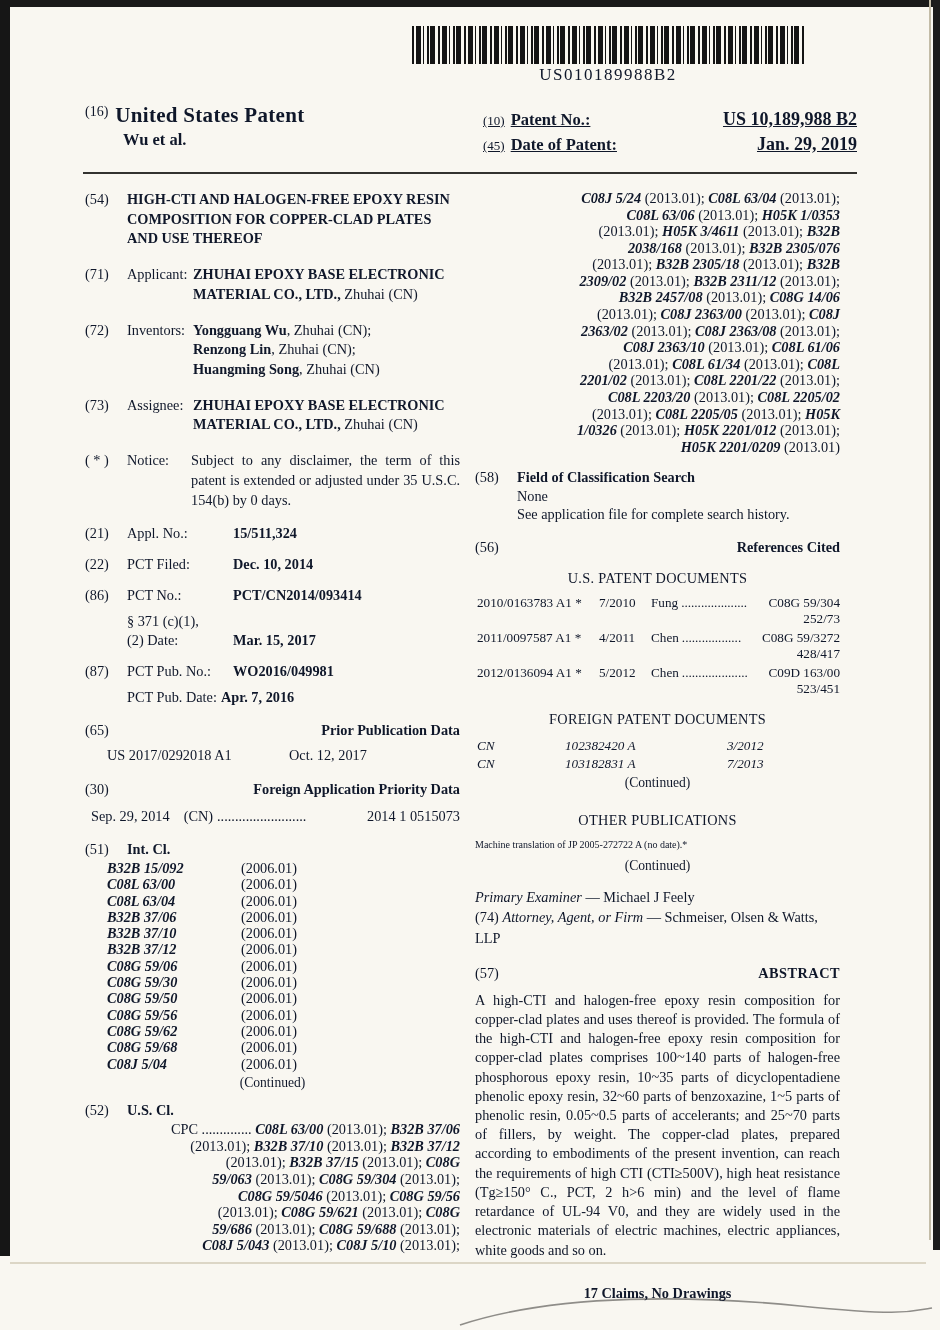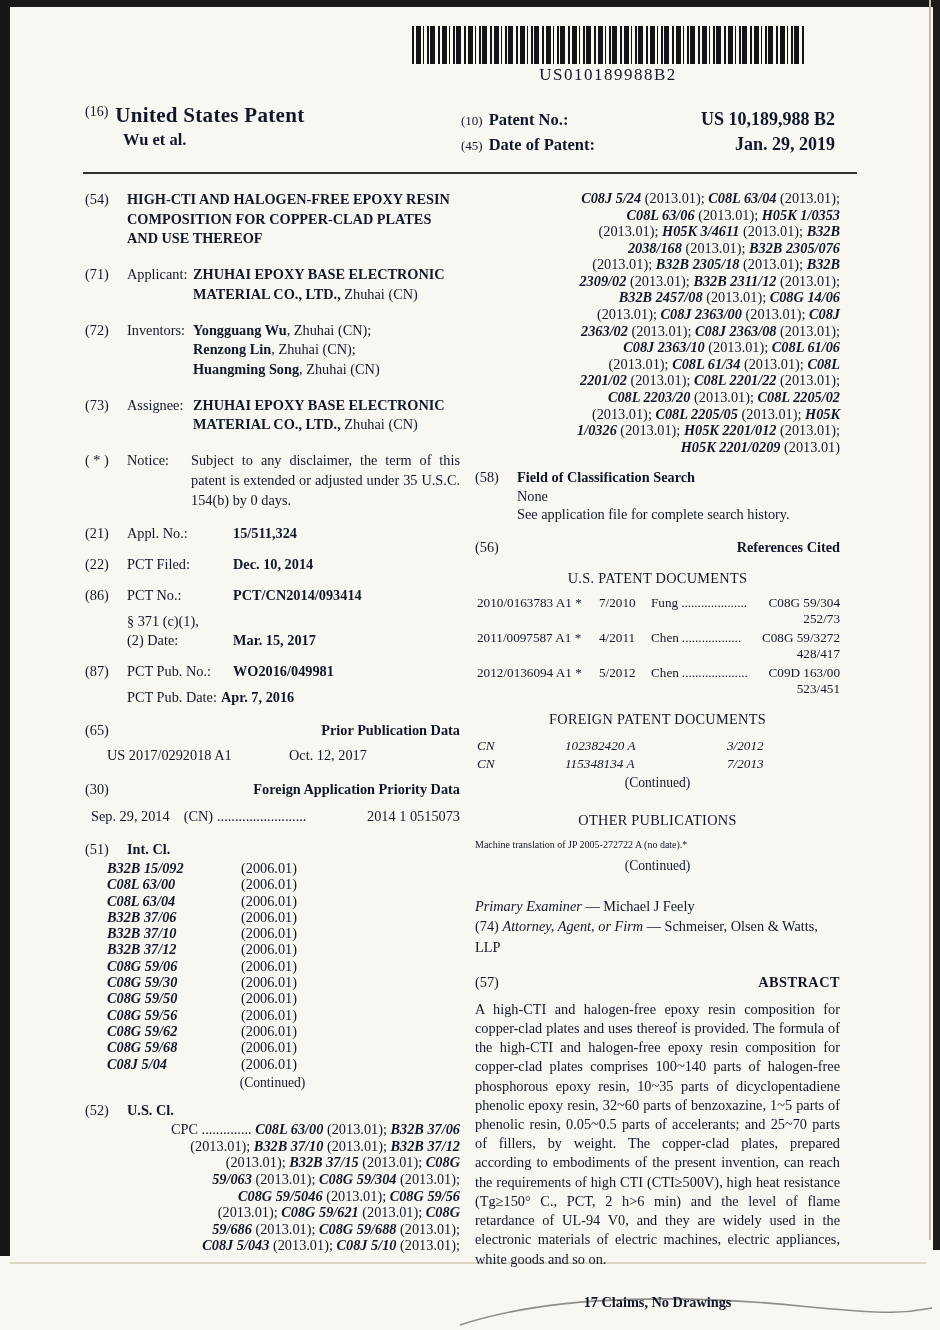--- a/index.html
+++ b/index.html
@@ -21,21 +21,21 @@
       #141414 11px 12px, transparent 12px 15px,
       #141414 15px 17px, transparent 17px 18px,
       #141414 18px 23px, transparent 23px 26px);}
   .barcode-text{font-size:17px;letter-spacing:1.5px;margin-top:1px;}
   
   .header{position:absolute;left:85px;top:103px;width:772px;}
   .hleft{position:absolute;left:0;top:0;}
   .hcode{font-size:14px;vertical-align:6px;margin-right:7px;}
   .htitle{font-size:21px;font-weight:bold;letter-spacing:.3px;}
   .hauthors{font-size:16.5px;font-weight:bold;margin:2px 0 0 38px;}
-  .hright{position:absolute;left:376px;top:6px;width:374px;}
+  .hright{position:absolute;left:398px;top:6px;width:374px;text-decoration:underline;}
   .hrow{display:flex;align-items:baseline;margin-bottom:4px;}
   .hrow .hcode2{font-size:13px;margin-right:6px;}
   .hrow .hlabel{font-size:16.5px;font-weight:bold;}
   .hrow .hval{font-size:18px;font-weight:bold;margin-left:auto;}
   .header-rule{position:absolute;left:83px;top:172px;width:774px;height:2px;background:#33322f;}
   
   .cols{position:absolute;left:85px;top:190px;width:755px;display:flex;gap:15px;}
   .col{font-size:14.3px;line-height:1.38;}
   .col-left{width:375px;}
   .col-right{width:365px;}
@@ -67,21 +67,21 @@
   .usref .pub{width:122px;flex:none;}
   .usref .date{width:52px;flex:none;}
   .usref .dots{flex:1;overflow:hidden;margin:0 3px;}
   .usref .l2{text-align:right;}
   .fref{display:flex;font-size:13.2px;line-height:1.32;margin-left:2px;font-style:italic;}
   .fref .country{width:88px;flex:none;}
   .fref .number{width:126px;flex:none;}
   .fref .fdate{margin-left:36px;}
   .contc{text-align:center;font-size:13.6px;margin:2px 0 0 0;}
   .otherpub{font-size:10px;margin-top:4px;}
-  .examiner{margin-top:20px;line-height:1.42;}
+  .examiner{margin-top:11px;line-height:1.42;}
   .ital{font-style:italic;}
   .abstract-head{display:flex;margin-top:16px;}
   .abstract-head .num{width:42px;flex:none;}
   .abstract-head .chead{flex:1;letter-spacing:.5px;}
   .abstract-text{margin-top:7px;text-align:justify;line-height:1.345;}
   .claims{text-align:center;font-weight:bold;margin-top:24px;}
   .mb16{margin-bottom:16px;} .mb14{margin-bottom:14px;} .mb12{margin-bottom:11px;}
   .mb8{margin-bottom:8px;} .mb6{margin-bottom:6px;}
 </style>
 </head>
@@ -430,21 +430,21 @@
 
       <div>
         <div class="fref">
           <span class="country">CN</span>
           <span class="number">102382420  A</span>
           <span class="fdate">3/2012</span>
         </div>
 
         <div class="fref">
           <span class="country">CN</span>
-          <span class="number">115348134  A</span>
+          <span class="number">103182831  A</span>
           <span class="fdate">7/2013</span>
         </div>
       </div>
       <div class="contc">(Continued)</div>
 
       <div class="subhead" style="margin-top:18px">OTHER PUBLICATIONS</div>
       <div class="otherpub">Machine translation of JP 2005-272722 A (no date).*</div>
       <div class="contc" style="margin-top:6px">(Continued)</div>
 
       <div class="examiner">

